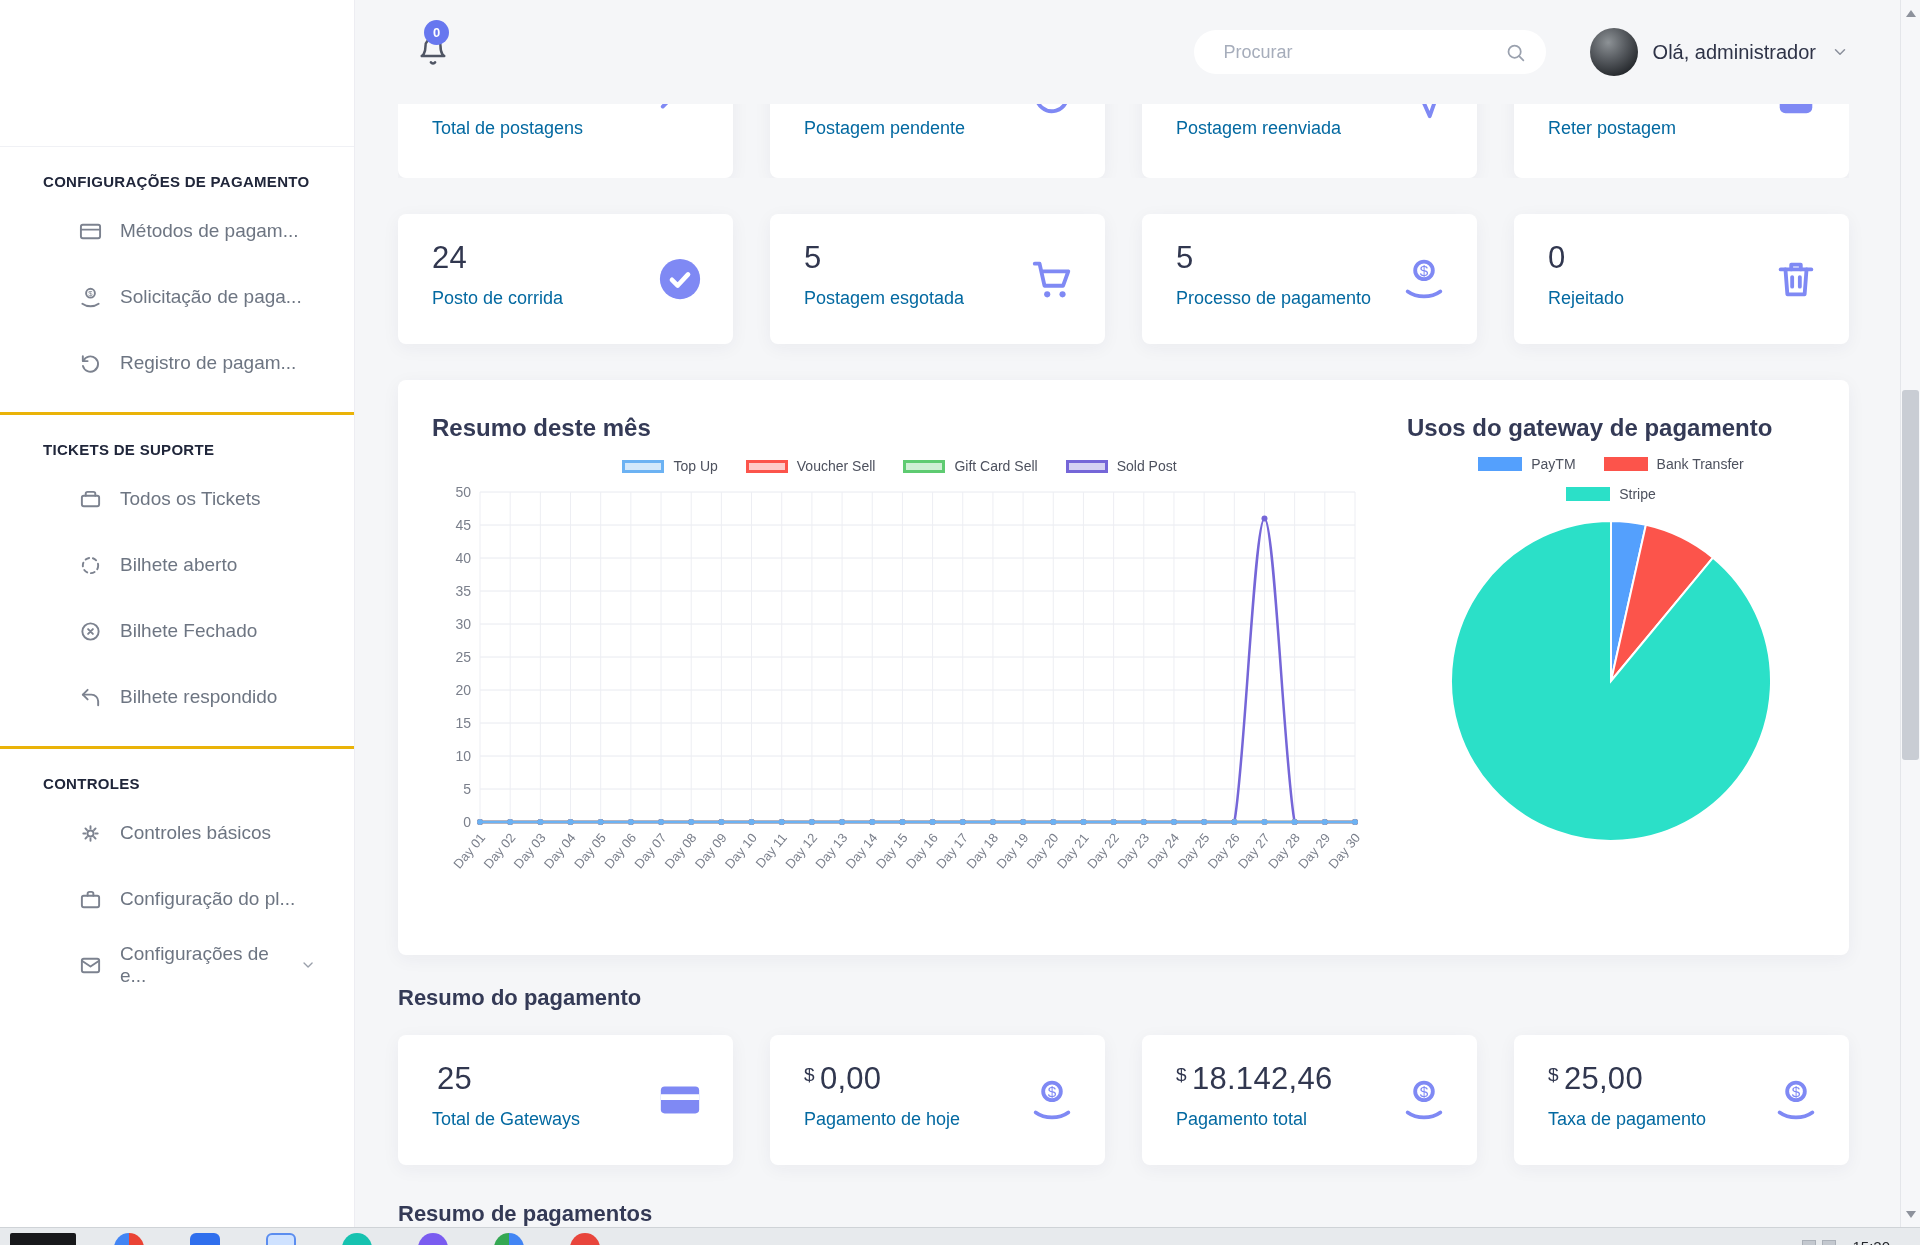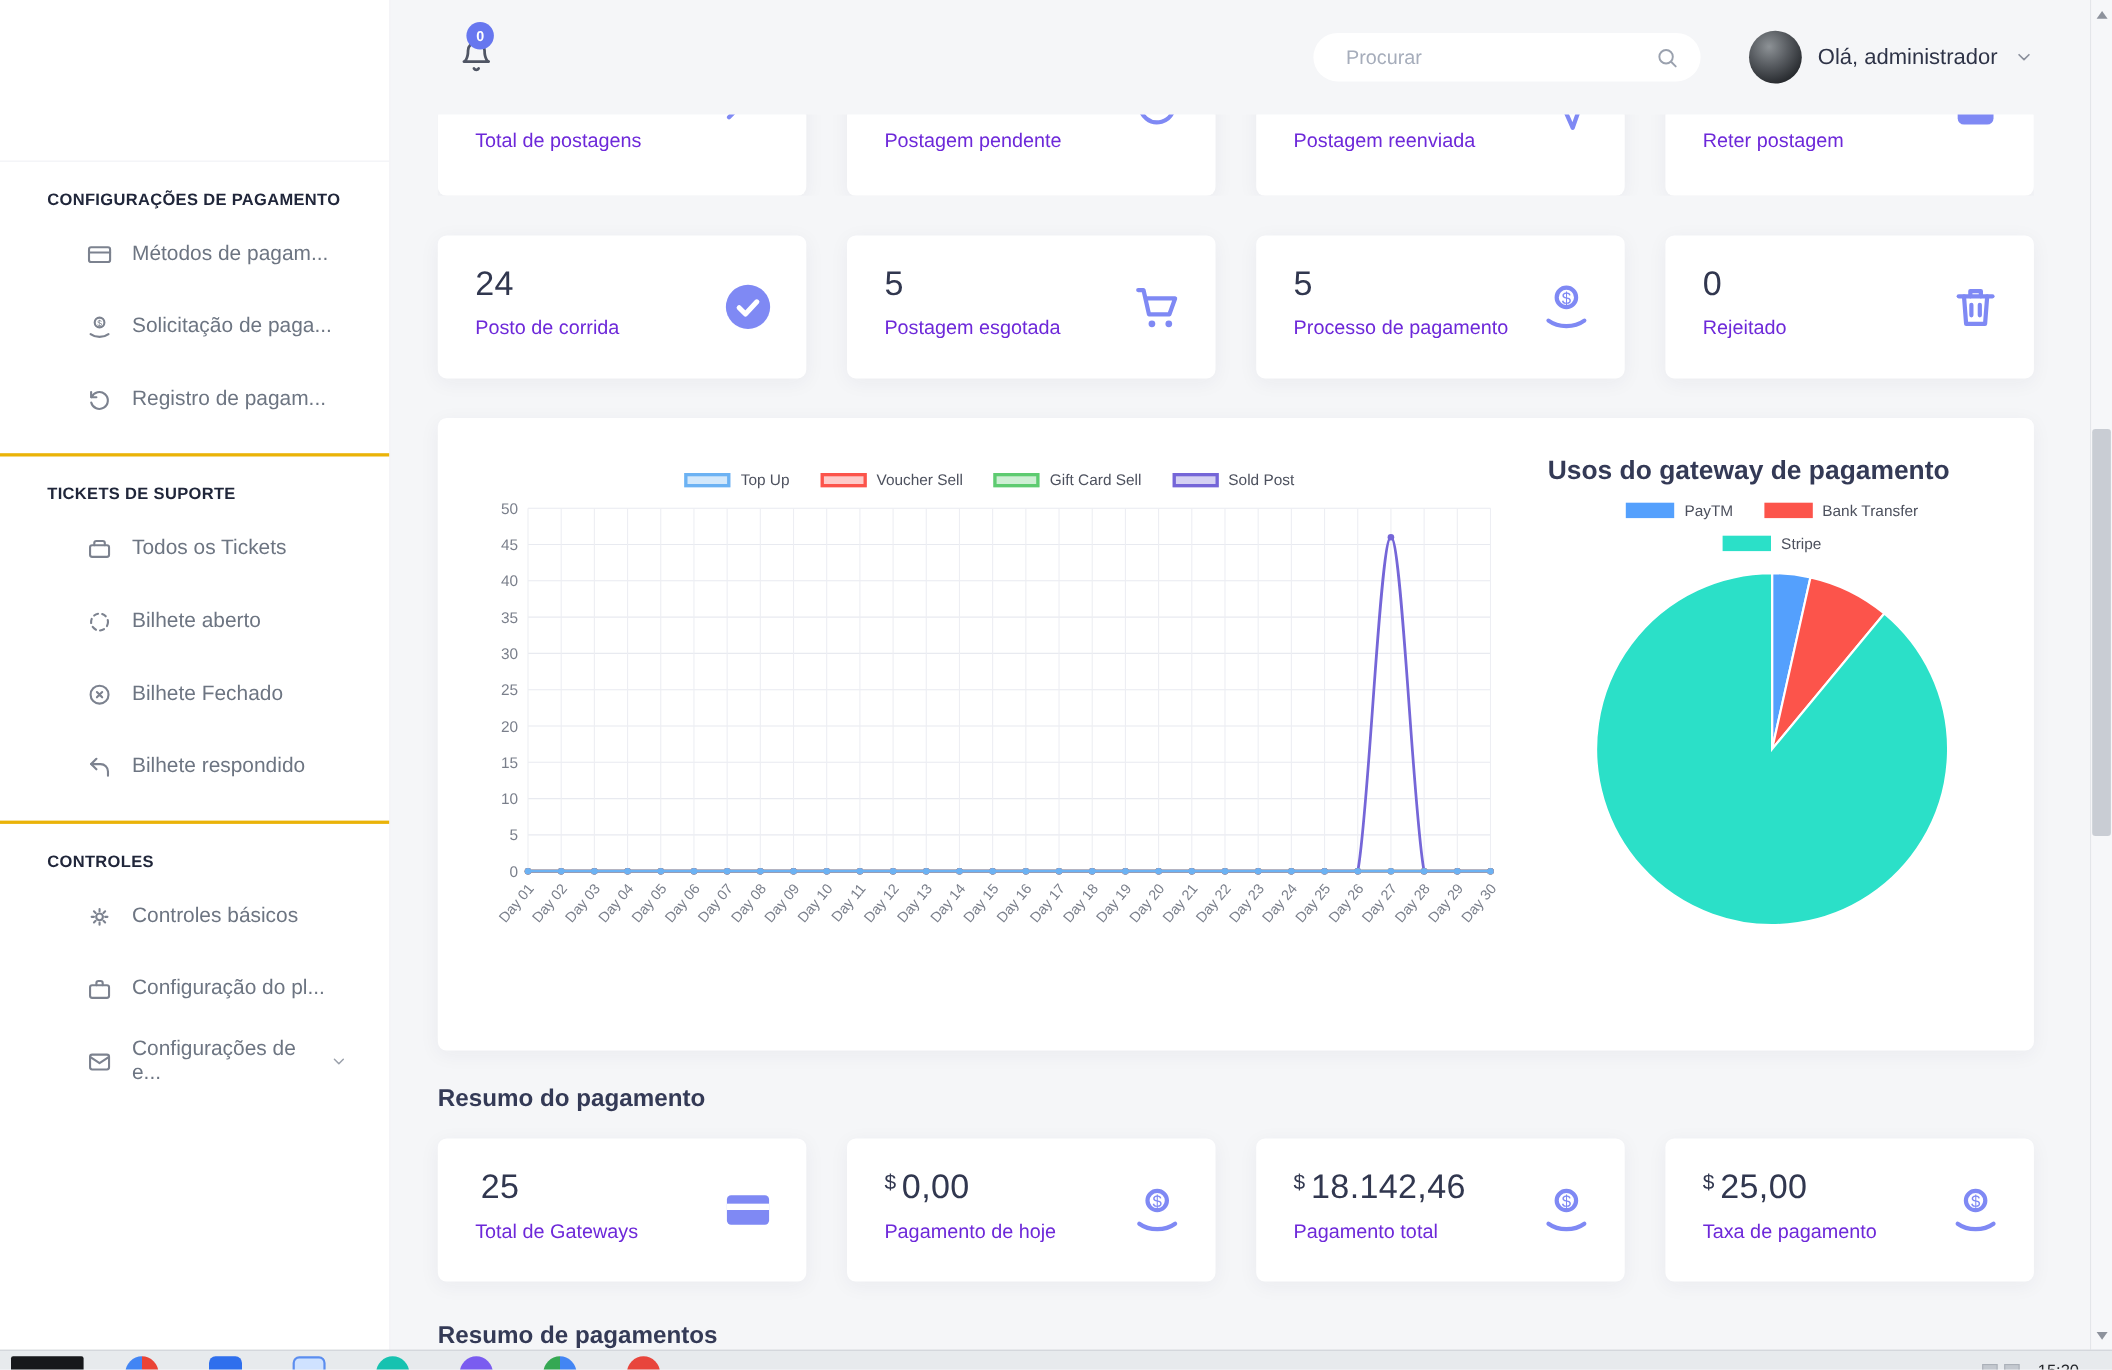--- a/index.html
+++ b/index.html
@@ -41,21 +41,21 @@
   .greet { font-size:20px; color:#2e3347; }
   .user .chev { width:18px; height:18px; color:#8b909c; display:inline-flex; }
 
   
   .content { padding:0 71px 0 43px; }
   .grid4 { display:grid; grid-template-columns:repeat(4,1fr); gap:37px; }
   .card { background:#fff; border-radius:8px; box-shadow:0 4px 18px rgba(30,40,80,.05);
           height:130px; position:relative; padding:26px 34px; }
   .num { font-size:31px; font-weight:normal; color:#31374f; letter-spacing:.3px; }
   .num .cur { font-size:19px; position:relative; top:-8px; margin-right:5px; }
-  .lbl { margin-top:12px; font-size:18px; color:#6d28d9; white-space:nowrap; }
+  .lbl { margin-top:12px; font-size:18px; color:#0369a1; white-space:nowrap; }
   .cico { position:absolute; right:30px; top:50%; transform:translateY(-50%); width:46px; height:46px; color:#7f89f4; display:inline-flex; }
 
   .clip { height:74px; overflow:hidden; }
   .clip .card { margin-top:-58px; height:132px; }
   .clip .card .lbl { margin-top:46px; }
   .clip .card .cico { top:28px; transform:none; }
 
   .row2 { margin-top:36px; }
 
   
@@ -410,20 +410,21 @@
           <span class="cico">
               <svg class="ic">
                 <use href="#i-trash"></use>
               </svg>
             </span>
         </div>
       </div>
 
       <div class="panel">
         <div class="p-left">
+          <h4 class="p-title">Resumo deste mês</h4>
           <div class="legend">
             <span class="lg-item">
               <span class="lg-box" style="border-color: rgb(108, 178, 243); background: rgba(108, 178, 243, 0.3);"></span>
               <span class="lg-lab">Top Up</span>
             </span>
             <span class="lg-item">
               <span class="lg-box" style="border-color: rgb(252, 84, 75); background: rgba(252, 84, 75, 0.3);"></span>
               <span class="lg-lab">Voucher Sell</span>
             </span>
             <span class="lg-item">

